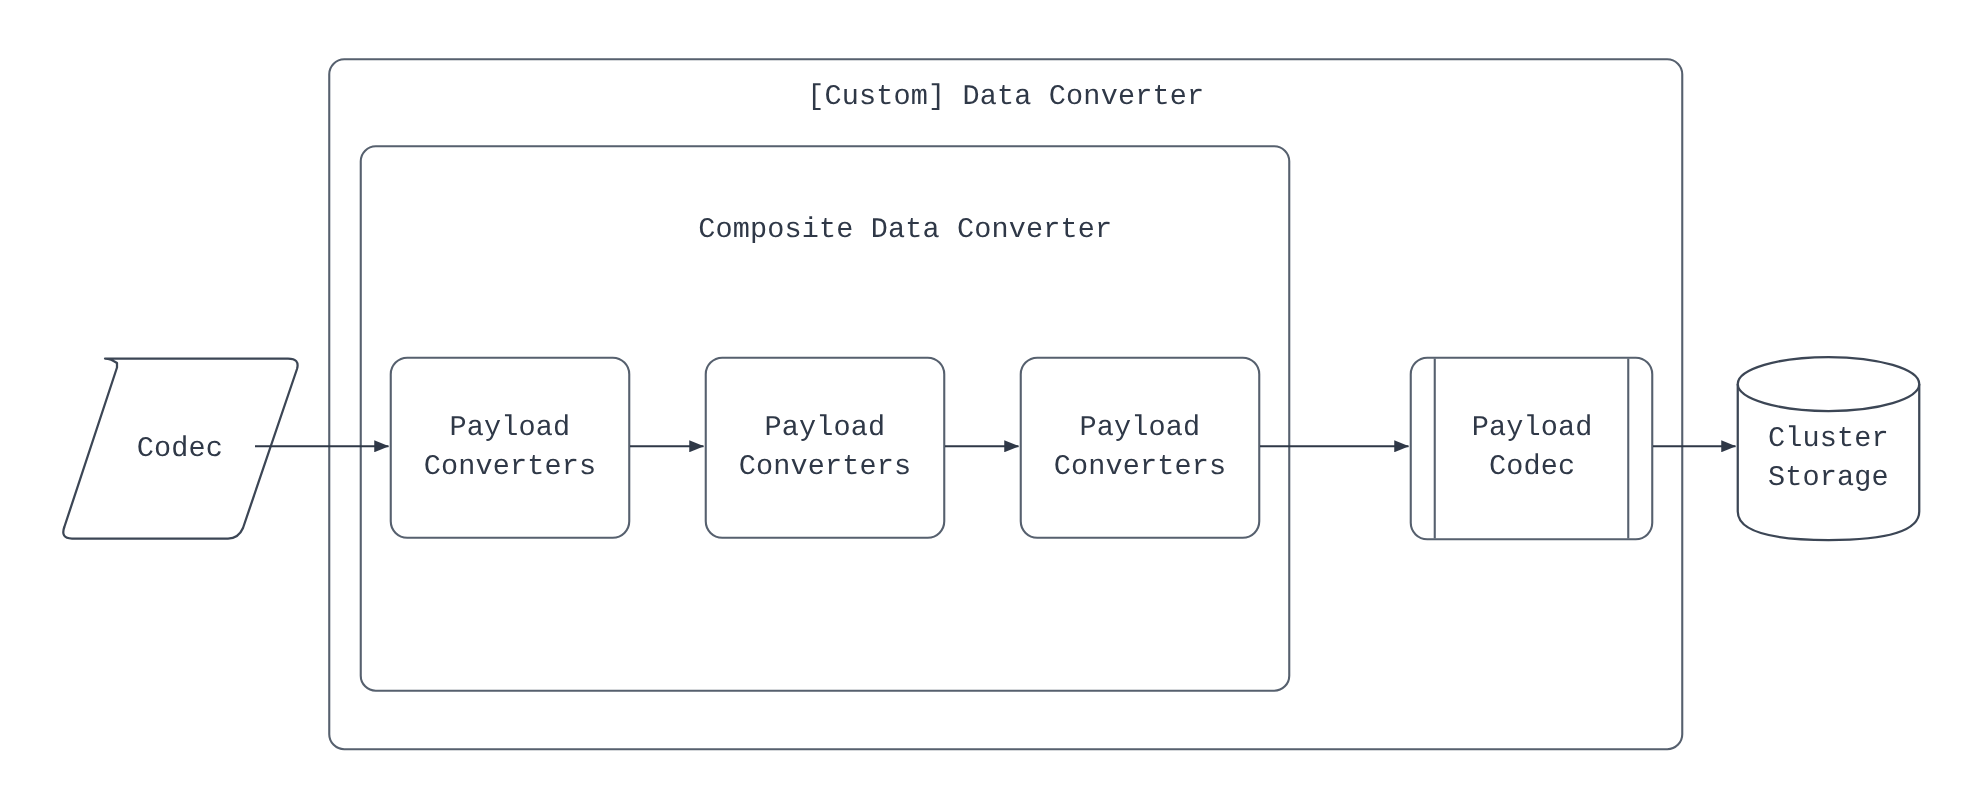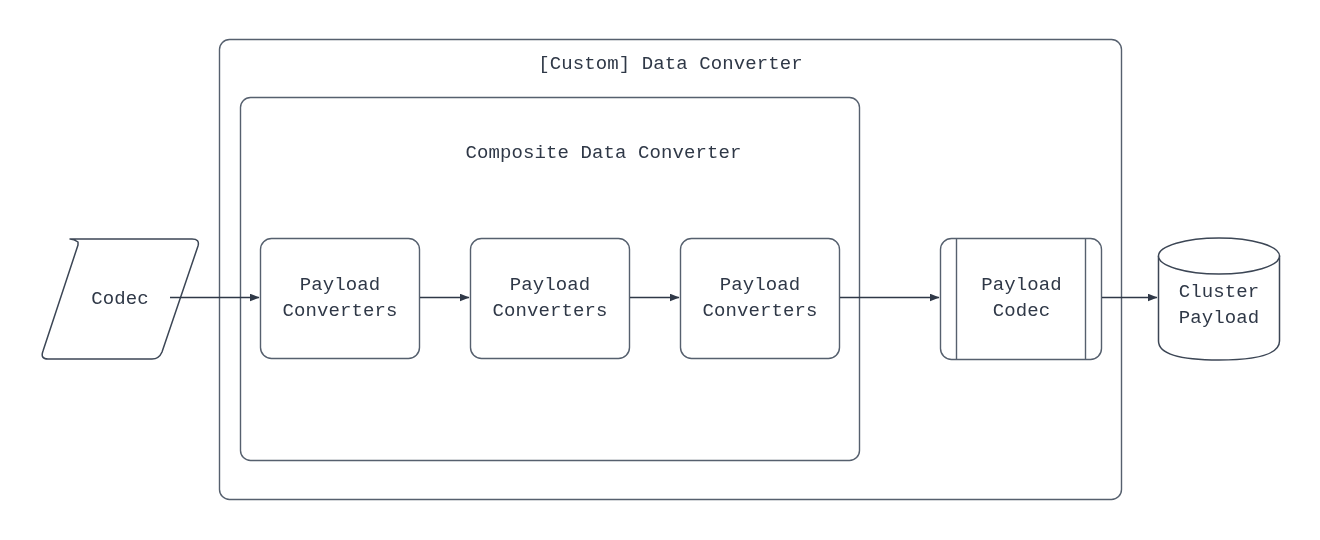--- a/index.html
+++ b/index.html
@@ -110,15 +110,15 @@
   <div class="lbl lbl-node" style="left:470px; top:272px; width:160px;">Payload
 Converters</div>
 
   <div class="lbl lbl-node" style="left:680px; top:272px; width:160px;">Payload
 Converters</div>
 
   <div class="lbl lbl-node" style="left:957px; top:272px; width:129px;">Payload
 Codec</div>
 
   <div class="lbl lbl-node" style="left:1158px; top:279px; width:122px;">Cluster
-Payload</div>
+Storage</div>
 
 </div>
 
 </body></html>

